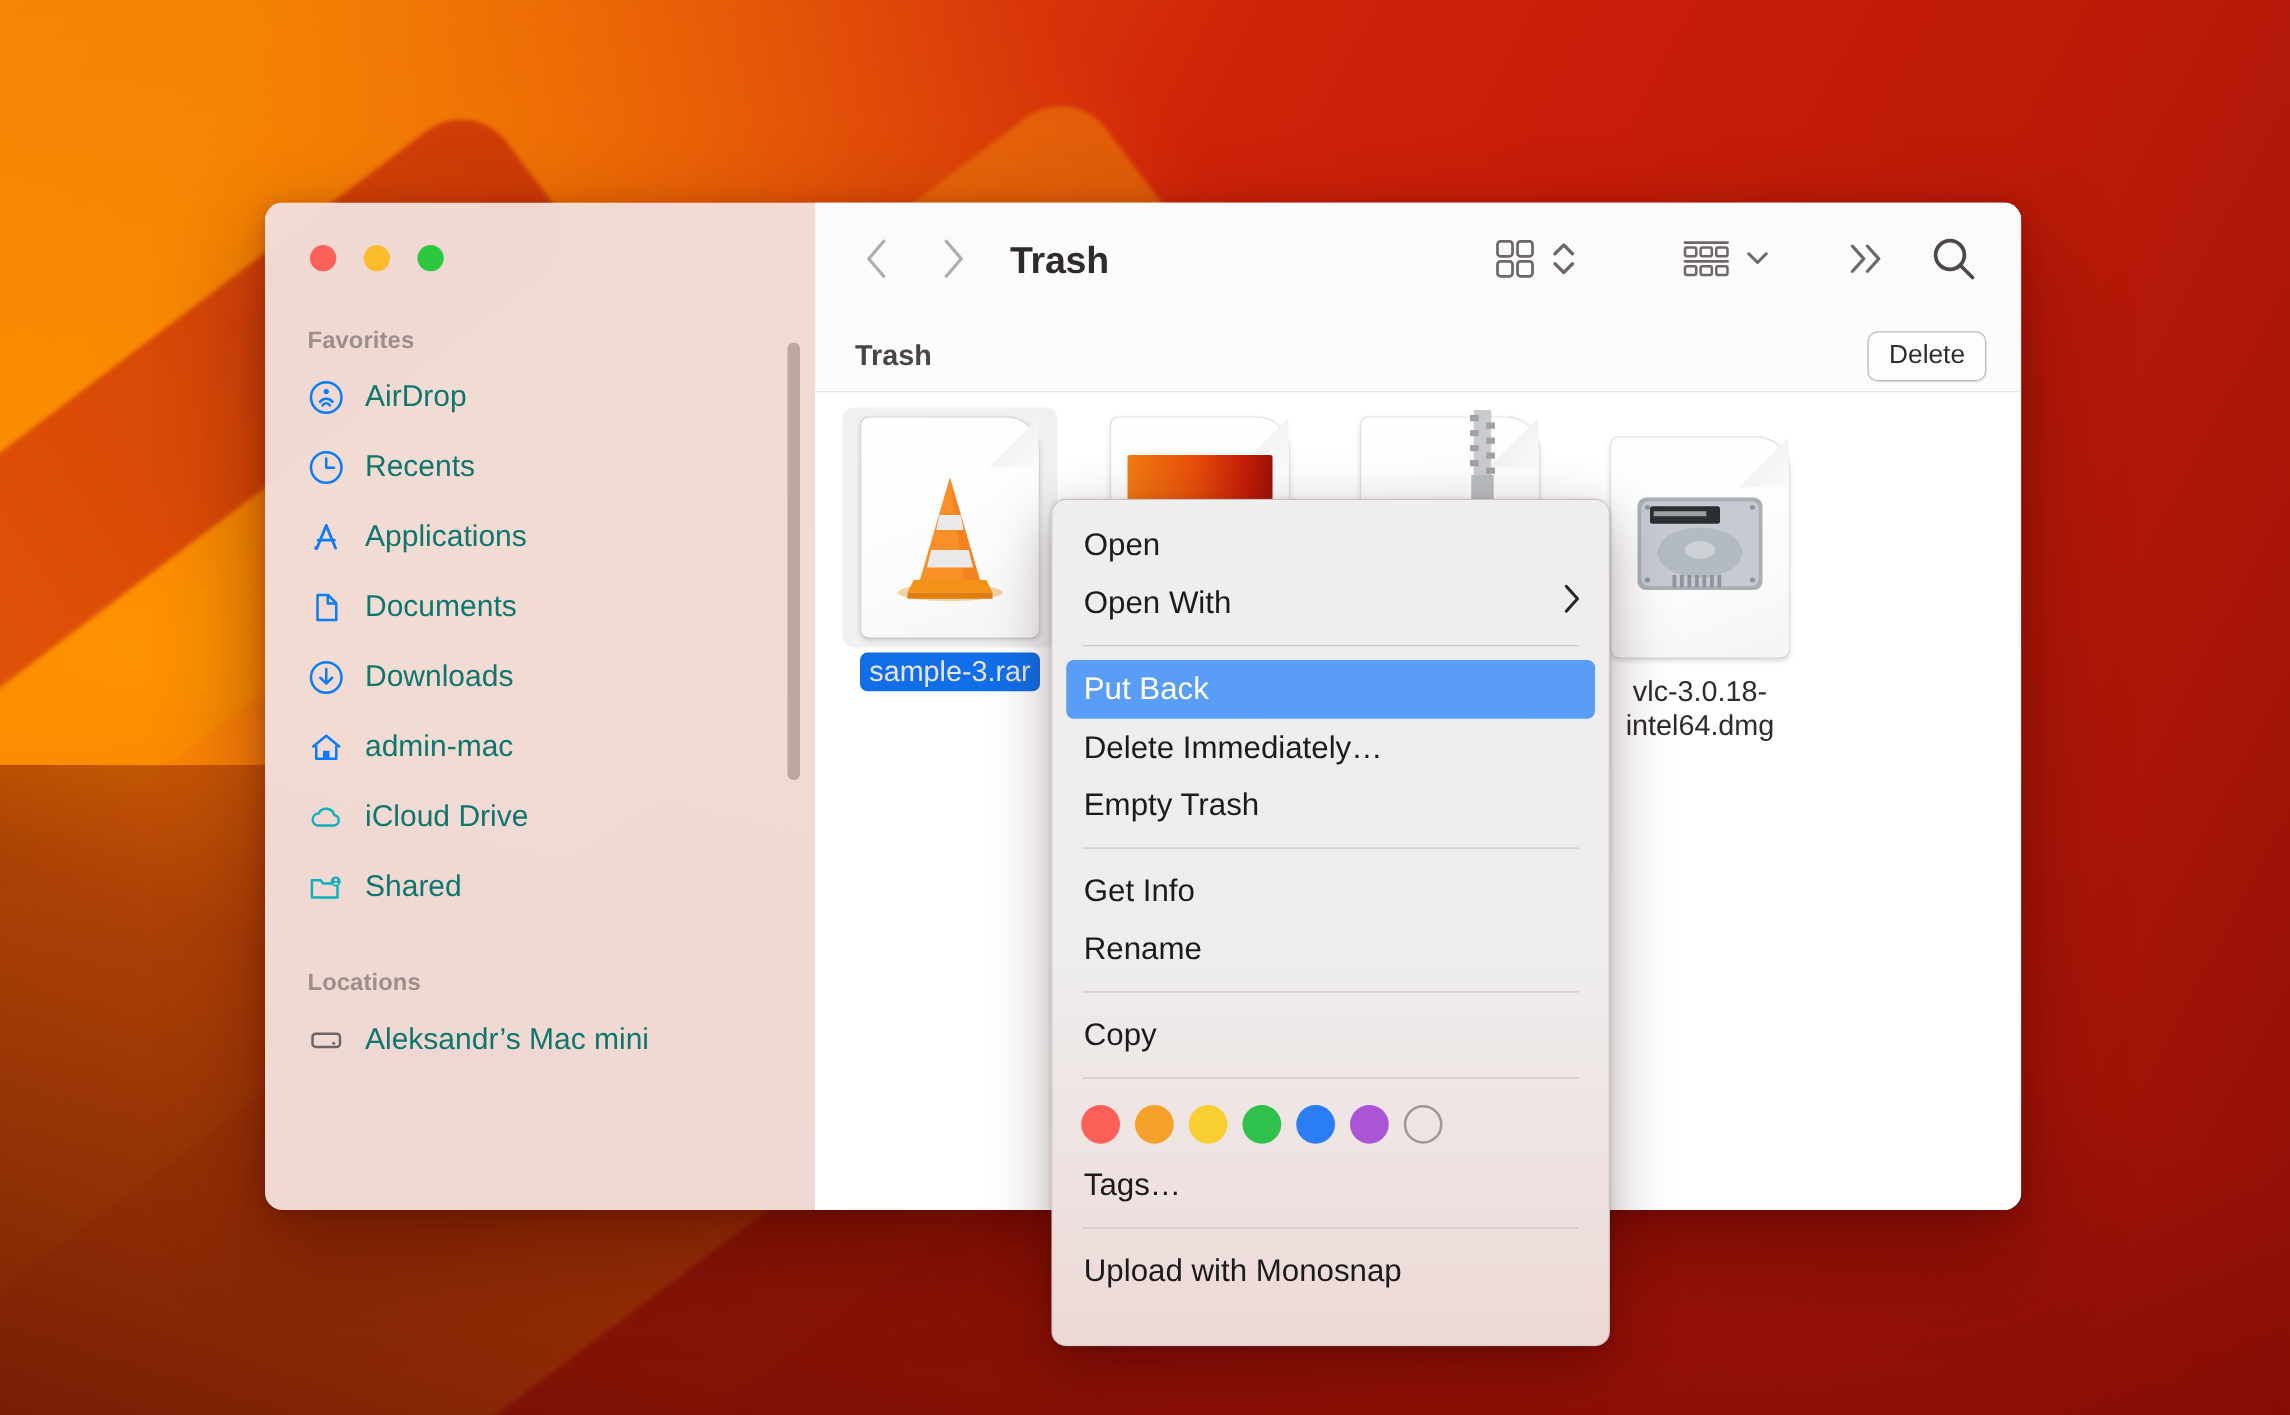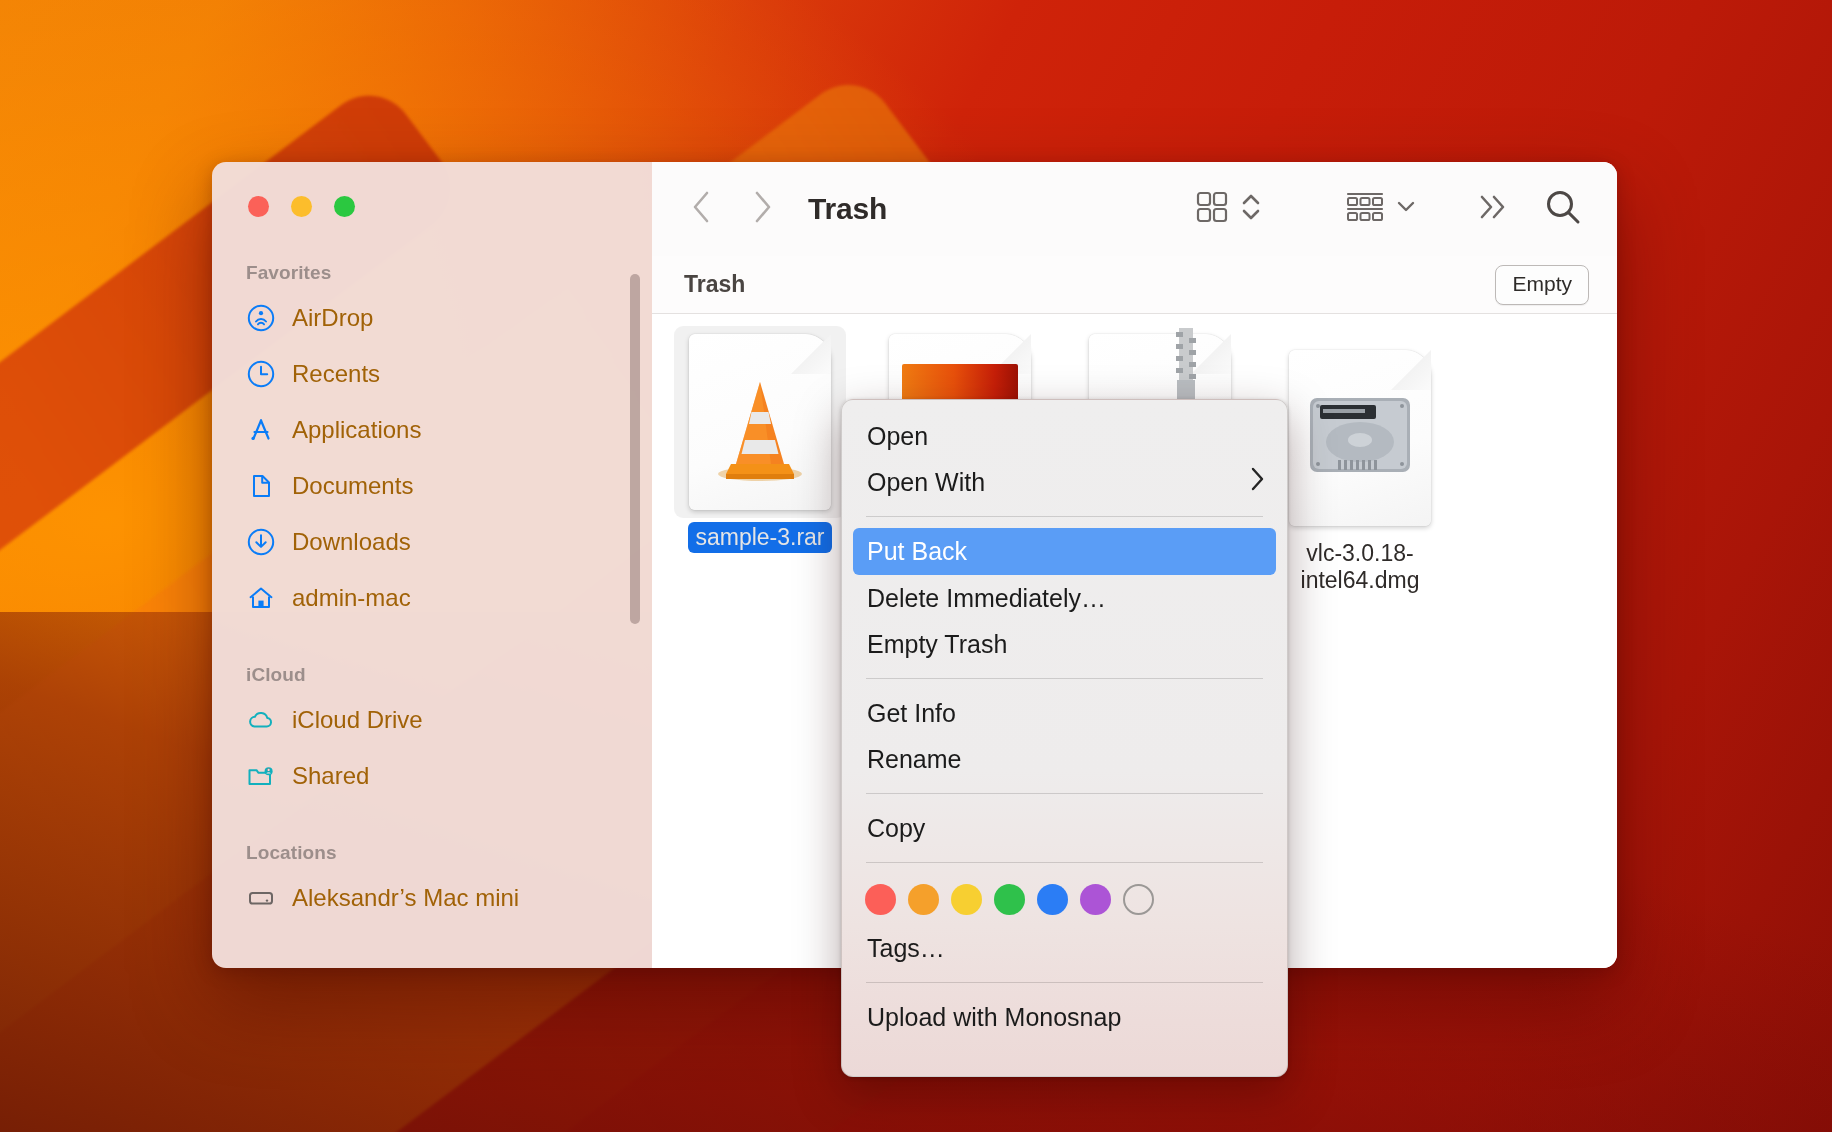--- a/index.html
+++ b/index.html
@@ -55,21 +55,21 @@
   .l-green { background:#2bc840; }
 
   .sb-scroll { position:absolute; left:0; top:94px; width:440px; height:712px; }
   .sb-head {
     font-size:19px; font-weight:bold; color:#9c8e8b;
     padding:0 0 0 34px; height:34px; line-height:34px; letter-spacing:.1px;
   }
   .sb-head.sp { margin-top:32px; }
   .sb-item {
     display:flex; align-items:center; gap:16px; height:56px; padding-left:34px;
-    font-size:24px; color:#a16207;
+    font-size:24px; color:#0f766e;
   }
   .sb-ico { width:30px; height:30px; flex:0 0 30px; display:flex; align-items:center; justify-content:center; }
   .sb-ico svg { display:block; }
   .sb-label { white-space:nowrap; }
   .sb-thumb {
     position:absolute; right:12px; top:112px; width:10px; height:350px;
     border-radius:5px; background:rgba(120,96,92,.42);
   }
 
   
@@ -231,21 +231,20 @@
           <span class="sb-ico">
             <svg width="28" height="28" viewBox="0 0 28 28">
                 <path d="M3.6 13.2 14 4.6l10.4 8.6" fill="none" stroke="#0a7cf7" stroke-width="2" stroke-linecap="round" stroke-linejoin="round"></path>
                 <path d="M6 12.4V23h16V12.4" fill="none" stroke="#0a7cf7" stroke-width="2" stroke-linejoin="round"></path>
                 <rect x="11.4" y="16.6" width="5.2" height="6.4" fill="#0a7cf7"></rect>
               </svg>
           </span>
           <span class="sb-label">admin-mac</span>
         </div>
 
-        <div class="sb-head sp">iCloud</div>
 
         <div class="sb-item">
           <span class="sb-ico">
             <svg width="30" height="28" viewBox="0 0 30 28">
                 <path d="M8.4 20.4a4.8 4.8 0 0 1 .5-9.57 6.6 6.6 0 0 1 12.4 1.2 4.2 4.2 0 0 1-.5 8.37z" fill="none" stroke="#12b0bd" stroke-width="2" stroke-linejoin="round"></path>
               </svg>
           </span>
           <span class="sb-label">iCloud Drive</span>
         </div>
 
@@ -350,21 +349,21 @@
         <span style="margin-left:34px">
           <svg width="40" height="40" viewBox="0 0 40 40">
               <circle cx="17" cy="17" r="11.5" fill="none" stroke="#4d4846" stroke-width="3"></circle>
               <path d="M25.6 25.6 35 35" stroke="#4d4846" stroke-width="3" stroke-linecap="round"></path>
             </svg>
         </span>
       </div>
 
       <div id="trashbar">
         <span id="trashbar-label">Trash</span>
-        <button id="empty-btn">Empty</button>
+        <button id="empty-btn">Delete</button>
       </div>
 
       <div id="files">
 
         <div class="file" style="left:8px; top:20px;">
           <div style="position:relative;">
             <div class="icon-sel-bg"></div>
             <div class="doc">
               <div class="fold"></div>
               <svg width="110" height="120" viewBox="0 0 110 120" style="position:absolute;left:16px;top:34px;">

